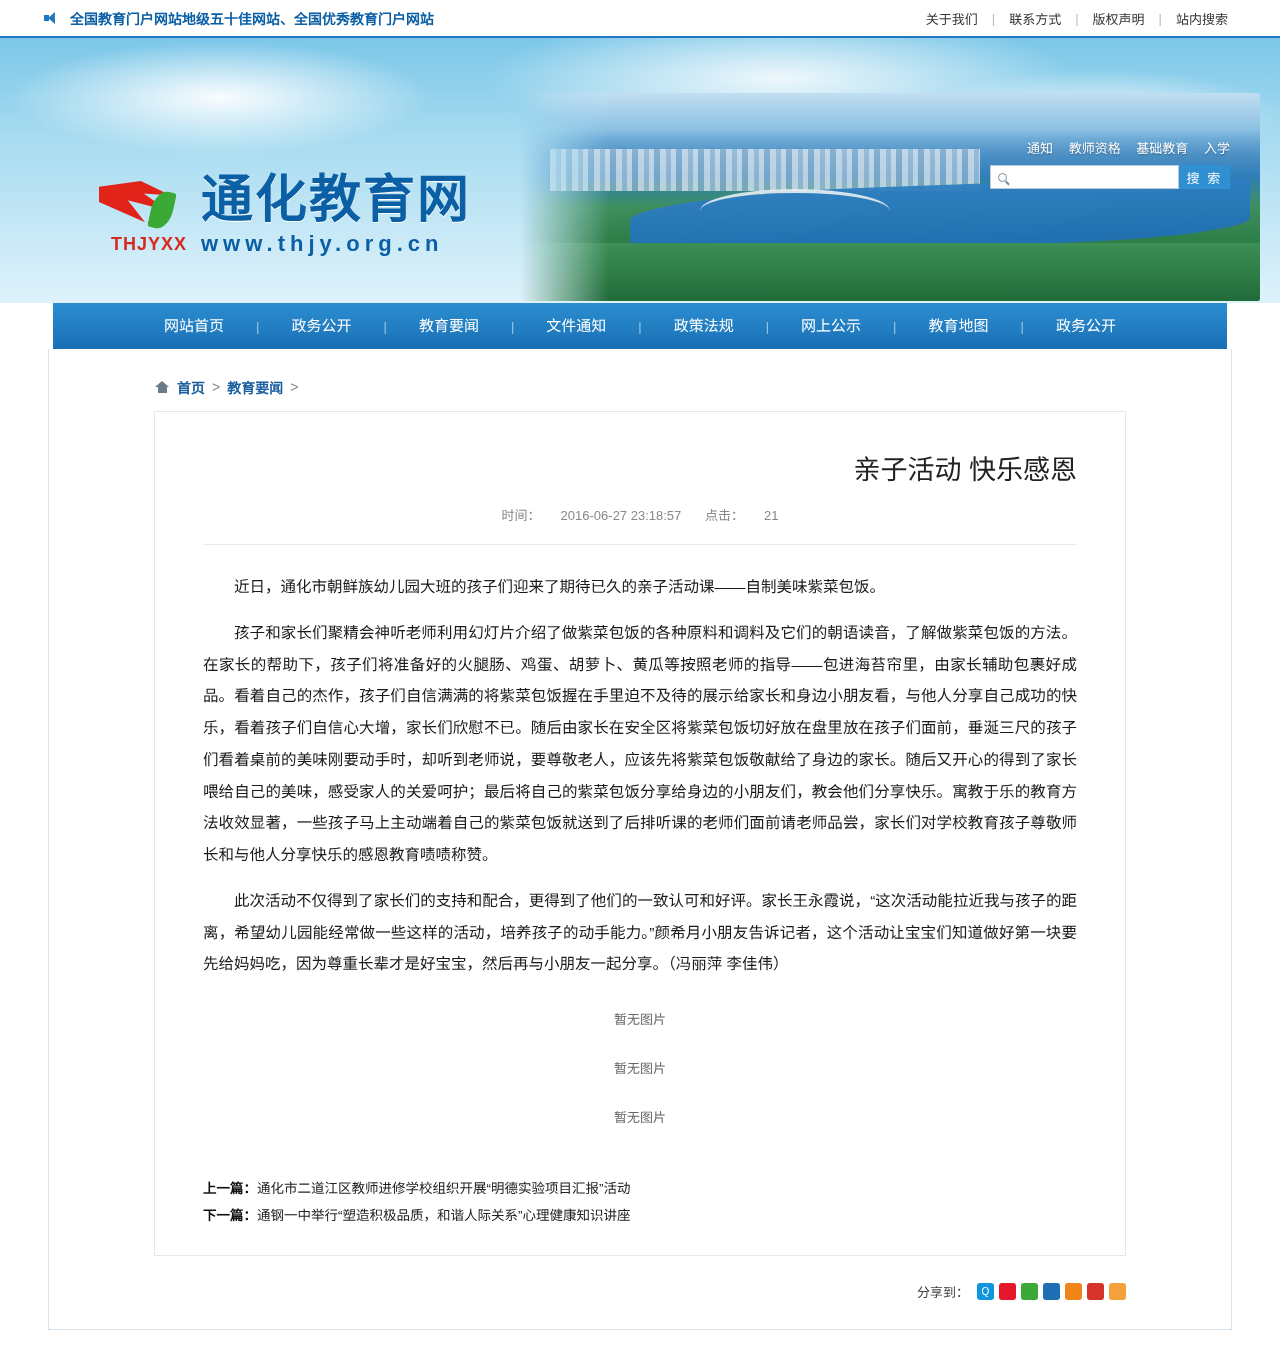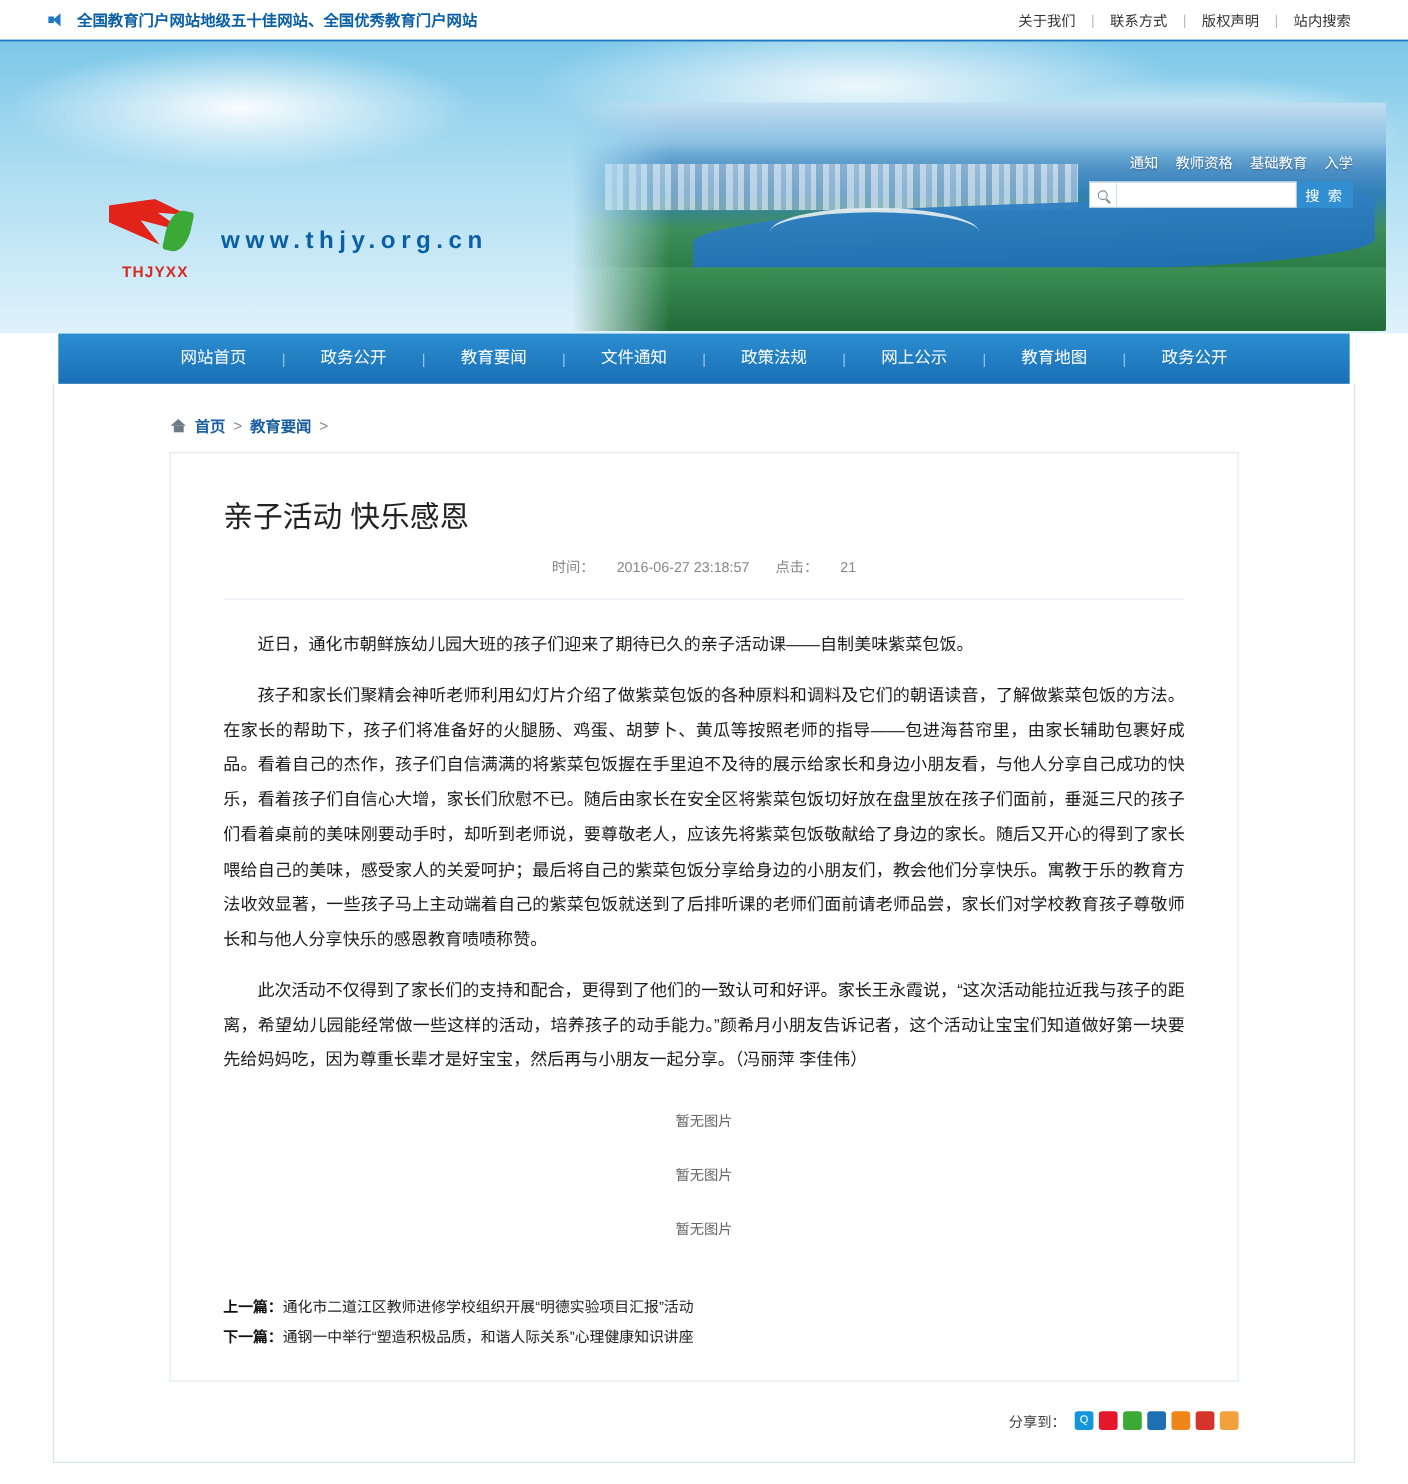--- a/index.html
+++ b/index.html
@@ -149,21 +149,21 @@
     position: absolute;
     left: 56px; top: 18px;
     width: 22px; height: 38px;
     background: #3aa935;
     border-radius: 60% 10% 60% 10%;
     transform: rotate(12deg);
   }
   .logo-mark .thjyxx {
     position: absolute;
     left: 16px; bottom: 2px;
-    font-size: 14px;
+    font-size: 18px;
     font-weight: bold;
     letter-spacing: 1px;
     color: #d62a1e;
     font-family: "Liberation Sans", sans-serif;
   }
   .logo-text .cn {
     font-size: 52px;
     font-weight: bold;
     color: #0b5fa5;
     letter-spacing: 2px;
@@ -305,21 +305,21 @@
   }
   .breadcrumb a { color: #1a5fa0; text-decoration: none; font-weight: bold; }
   .breadcrumb .sep { margin: 0 7px; color: #888; }
 
   .article-box {
     border: 1px solid #e2e8ed;
     margin: 0 85px;
     padding: 30px 48px 26px 48px;
   }
   .article-title {
-    text-align: left;
+    text-align: right;
     font-size: 27px;
     color: #222;
     font-weight: normal;
     margin: 6px 0 18px 0;
   }
   .article-meta {
     text-align: center;
     font-size: 13px;
     color: #888;
     padding-bottom: 20px;
@@ -402,20 +402,21 @@
     <div class="green-bottom"></div>
   </div>
 
   <div class="logo-wrap">
     <div class="logo-mark">
       <div class="swoosh"></div>
       <div class="leaf"></div>
       <div class="thjyxx">THJYXX</div>
     </div>
     <div class="logo-text">
+      <div class="cn">通化教育网</div>
       <div class="url">www.thjy.org.cn</div>
     </div>
   </div>
 
   <div class="banner-search">
     <div class="banner-links">
       <a href="#">通知</a>
       <a href="#">教师资格</a>
       <a href="#">基础教育</a>
       <a href="#">入学</a>

